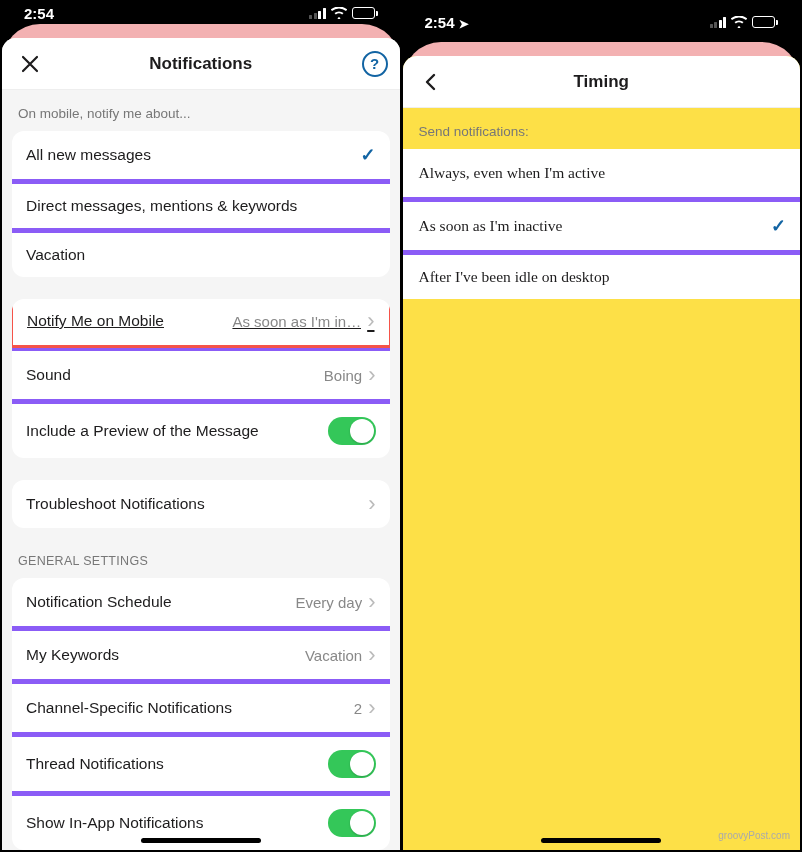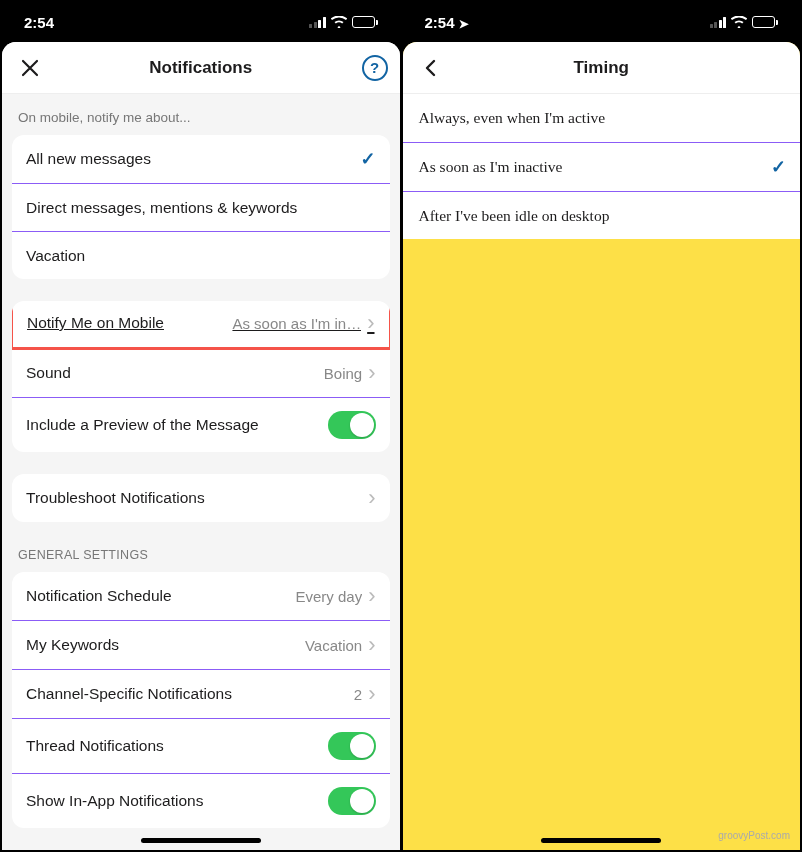--- a/index.html
+++ b/index.html
@@ -44,21 +44,21 @@
 .sig span:nth-child(1){height:4px}.sig span:nth-child(2){height:6px}.sig span:nth-child(3){height:8px}.sig span:nth-child(4){height:11px}
 .wifi-icon { display:inline-block; }
 .batt { display: inline-flex; align-items: center; }
 .batt-outer { width: 23px; height: 12px; border: 1px solid #fff; border-radius: 3px; padding: 1px; }
 .batt-fill { width: 70%; height: 100%; background: #fff; border-radius: 1px; }
 .batt-cap { width: 2px; height: 5px; background: #fff; border-radius: 0 1px 1px 0; margin-left: 1px; }
 .sheet-bg {
   flex: 1;
   background: #f3b1b2;
   display: flex;
-  flex-direction: row;
+  flex-direction: column;
   border-radius: 38px 38px 0 0;
 }
 .sheet-spacer { height: 14px; }
 .sheet {
   flex: 1;
   background: #f5f5f5;
   border-radius: 14px 14px 0 0;
   display: flex;
   flex-direction: column;
   overflow: hidden;
@@ -96,21 +96,21 @@
   overflow: hidden;
 }
 .card + .card, .section-label + .card { margin-top: 0; }
 .card.mt { margin-top: 22px; }
 .row {
   min-height: 48px;
   padding: 13px 14px;
   display: flex;
   align-items: center;
   justify-content: space-between;
-  border-top: 1px solid #8b5cf6;
+  border-top: 5px solid #8b5cf6;
   font-size: 15.5px;
   color: #1d1c1d;
 }
 .row:first-child { border-top: none; }
 .row-label { flex:1; }
 .row-value { color: #888; font-size: 15px; margin-right: 6px; white-space: nowrap; max-width: 150px; overflow: hidden; text-overflow: ellipsis; }
 .chevron { color: #bbb; font-size: 22px; line-height: 1; }
 .check {
   color: #1264a3; font-size: 18px; font-weight: 700;
 }
@@ -276,20 +276,21 @@
       <div class="sheet sheet-right">
         <div class="header">
           <div class="header-left">
             <svg width="16" height="20" viewBox="0 0 16 20">
                 <path d="M11 3L4 10l7 7" stroke="#1d1c1d" stroke-width="2.4" fill="none" stroke-linecap="round" stroke-linejoin="round"></path>
               </svg>
           </div>
           <span class="header-title">Timing</span>
         </div>
         <div class="content">
+          <div class="section-label">Send notifications:</div>
           <div class="full-card-right">
             <div class="row">
               <span class="row-label">Always, even when I'm active</span>
             </div>
             <div class="row">
               <span class="row-label">As soon as I'm inactive</span>
               <span class="check">✓</span>
             </div>
             <div class="row">
               <span class="row-label">After I've been idle on desktop</span>

